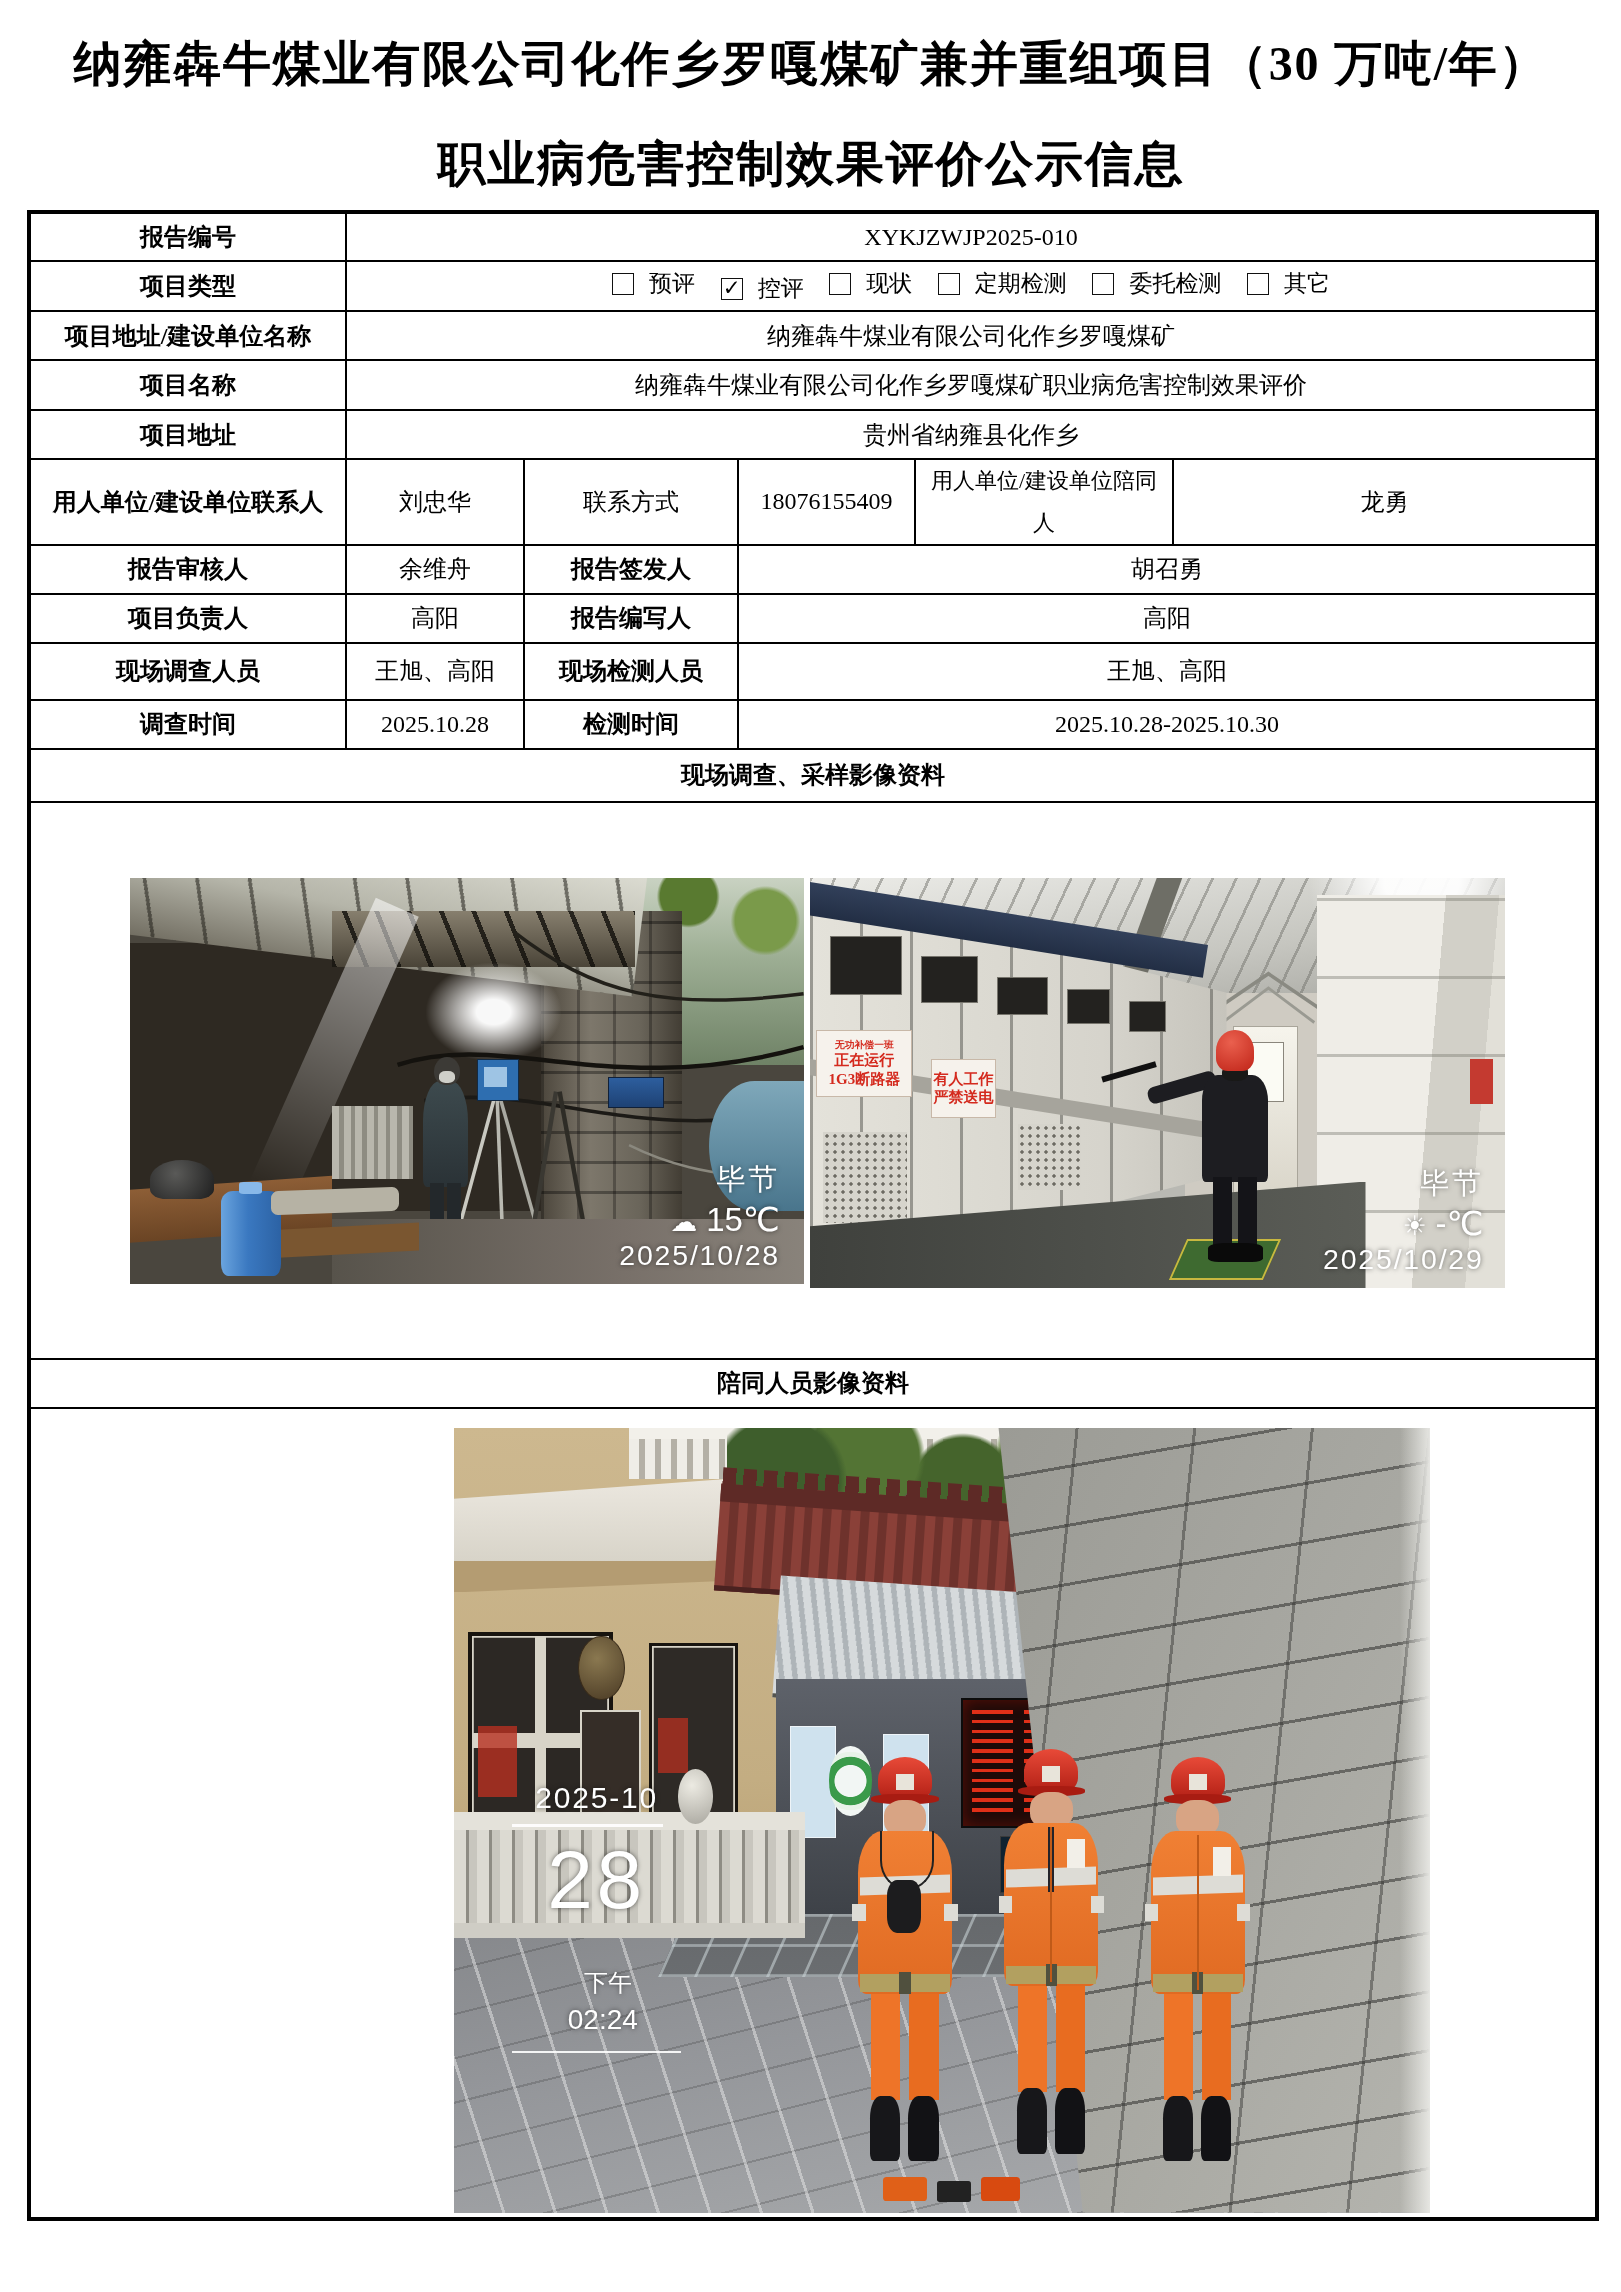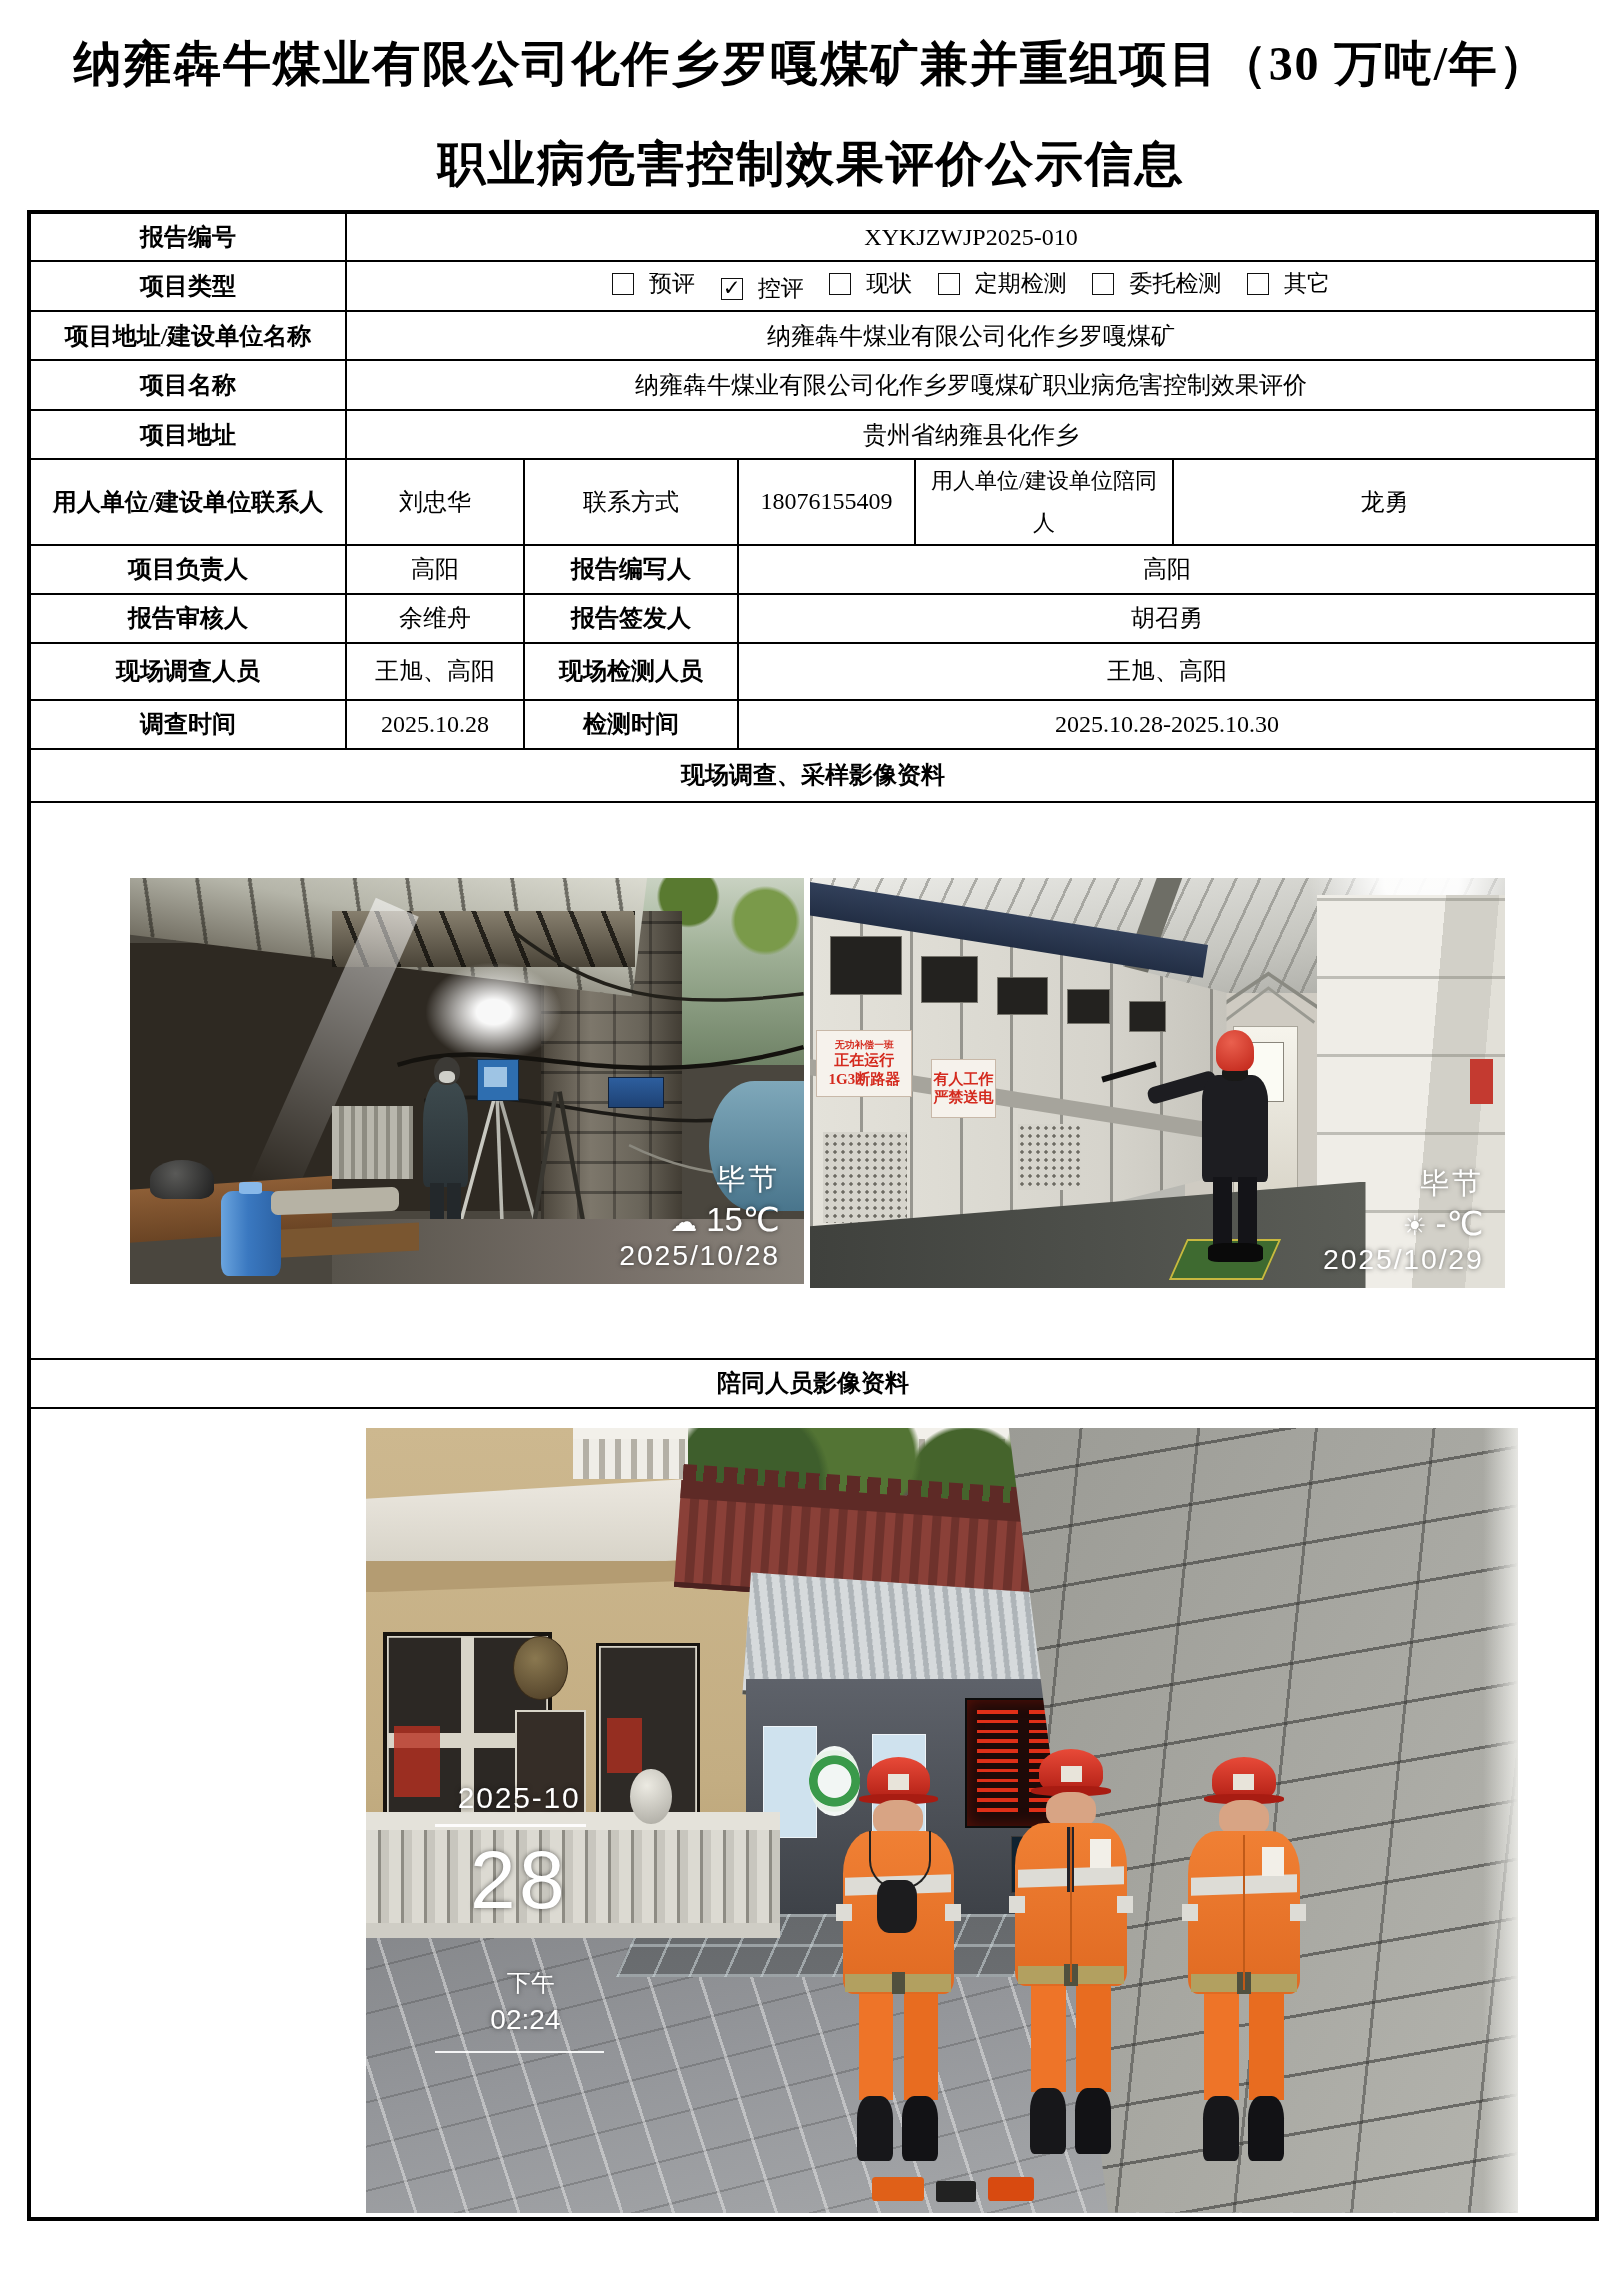--- a/index.html
+++ b/index.html
@@ -128,21 +128,21 @@
   .p2-rod{left:42%;top:46.5%;width:8%;height:1.4%;transform:rotate(-16deg);background:#111;}
   .p2-legs{left:58%;top:73%;width:6.4%;height:17%;
      background:linear-gradient(90deg,#141418 0 44%,transparent 44% 56%,#141418 56%);}
   .p2-boots{left:57.4%;top:89%;width:7.8%;height:4.5%;background:#0a0a0a;border-radius:30% 30% 20% 20%;}
   .p2-wm{right:3%;bottom:3%;text-align:right;}
   .p2-wm .city{font-size:29px;letter-spacing:2.7px;}
   .p2-wm .temp{font-size:33px;}
   .p2-wm .icon{font-size:27px;margin-right:9px;}
   .p2-wm .date{font-size:28.5px;letter-spacing:1.8px;}
   
-  .p3{width:1152px;height:785px;margin:15px 0 0 257px;background:#701a75;}
+  .p3{width:976px;height:785px;margin:15px 0 0 257px;background:#701a75;}
   .p3-ground{left:0;top:40%;width:100%;height:60%;
      background:repeating-linear-gradient(72deg,transparent 0 46px,rgba(240,240,240,.45) 46px 49px),
                 repeating-linear-gradient(-14deg,transparent 0 41px,rgba(40,40,40,.22) 41px 43px),
                 linear-gradient(170deg,#77797c 0%,#94969a 55%,#aaacae 100%);}
   .p3-slate{left:26%;top:42%;width:48%;height:28%;transform:skewX(-24deg);
      background:repeating-linear-gradient(90deg,rgba(205,215,218,.55) 0 2.7px,transparent 2.7px 36px),
                 repeating-linear-gradient(0deg,rgba(205,215,218,.5) 0 2.7px,transparent 2.7px 30px),
                 linear-gradient(#5c5f62,#6a6d70);}
   .p3-wall{left:52%;top:0;width:48%;height:100%;clip-path:polygon(8% 0,100% 0,100% 100%,26% 100%);
      background:repeating-linear-gradient(170deg,transparent 0 55px,rgba(48,48,46,.55) 55px 58px),
@@ -298,30 +298,30 @@
     </tr>
     <tr class="h95">
       <td class="lab">用人单位/建设单位联系人</td>
       <td class="plain">刘忠华</td>
       <td class="plain">联系方式</td>
       <td class="plain">18076155409</td>
       <td class="plain" style="font-size:22px;line-height:1.9;">用人单位/建设单位陪同人</td>
       <td class="plain">龙勇</td>
     </tr>
     <tr class="h55">
+      <td class="lab">报告审核人</td>
+      <td class="plain">余维舟</td>
+      <td class="lab2">报告签发人</td>
+      <td class="plain" colspan="3">胡召勇</td>
+    </tr>
+    <tr class="h55">
       <td class="lab">项目负责人</td>
       <td class="plain">高阳</td>
       <td class="lab2">报告编写人</td>
       <td class="plain" colspan="3">高阳</td>
-    </tr>
-    <tr class="h55">
-      <td class="lab">报告审核人</td>
-      <td class="plain">余维舟</td>
-      <td class="lab2">报告签发人</td>
-      <td class="plain" colspan="3">胡召勇</td>
     </tr>
     <tr class="h57">
       <td class="lab">现场调查人员</td>
       <td class="plain">王旭、高阳</td>
       <td class="lab2">现场检测人员</td>
       <td class="plain" colspan="3">王旭、高阳</td>
     </tr>
     <tr class="h55">
       <td class="lab">调查时间</td>
       <td class="plain">2025.10.28</td>

